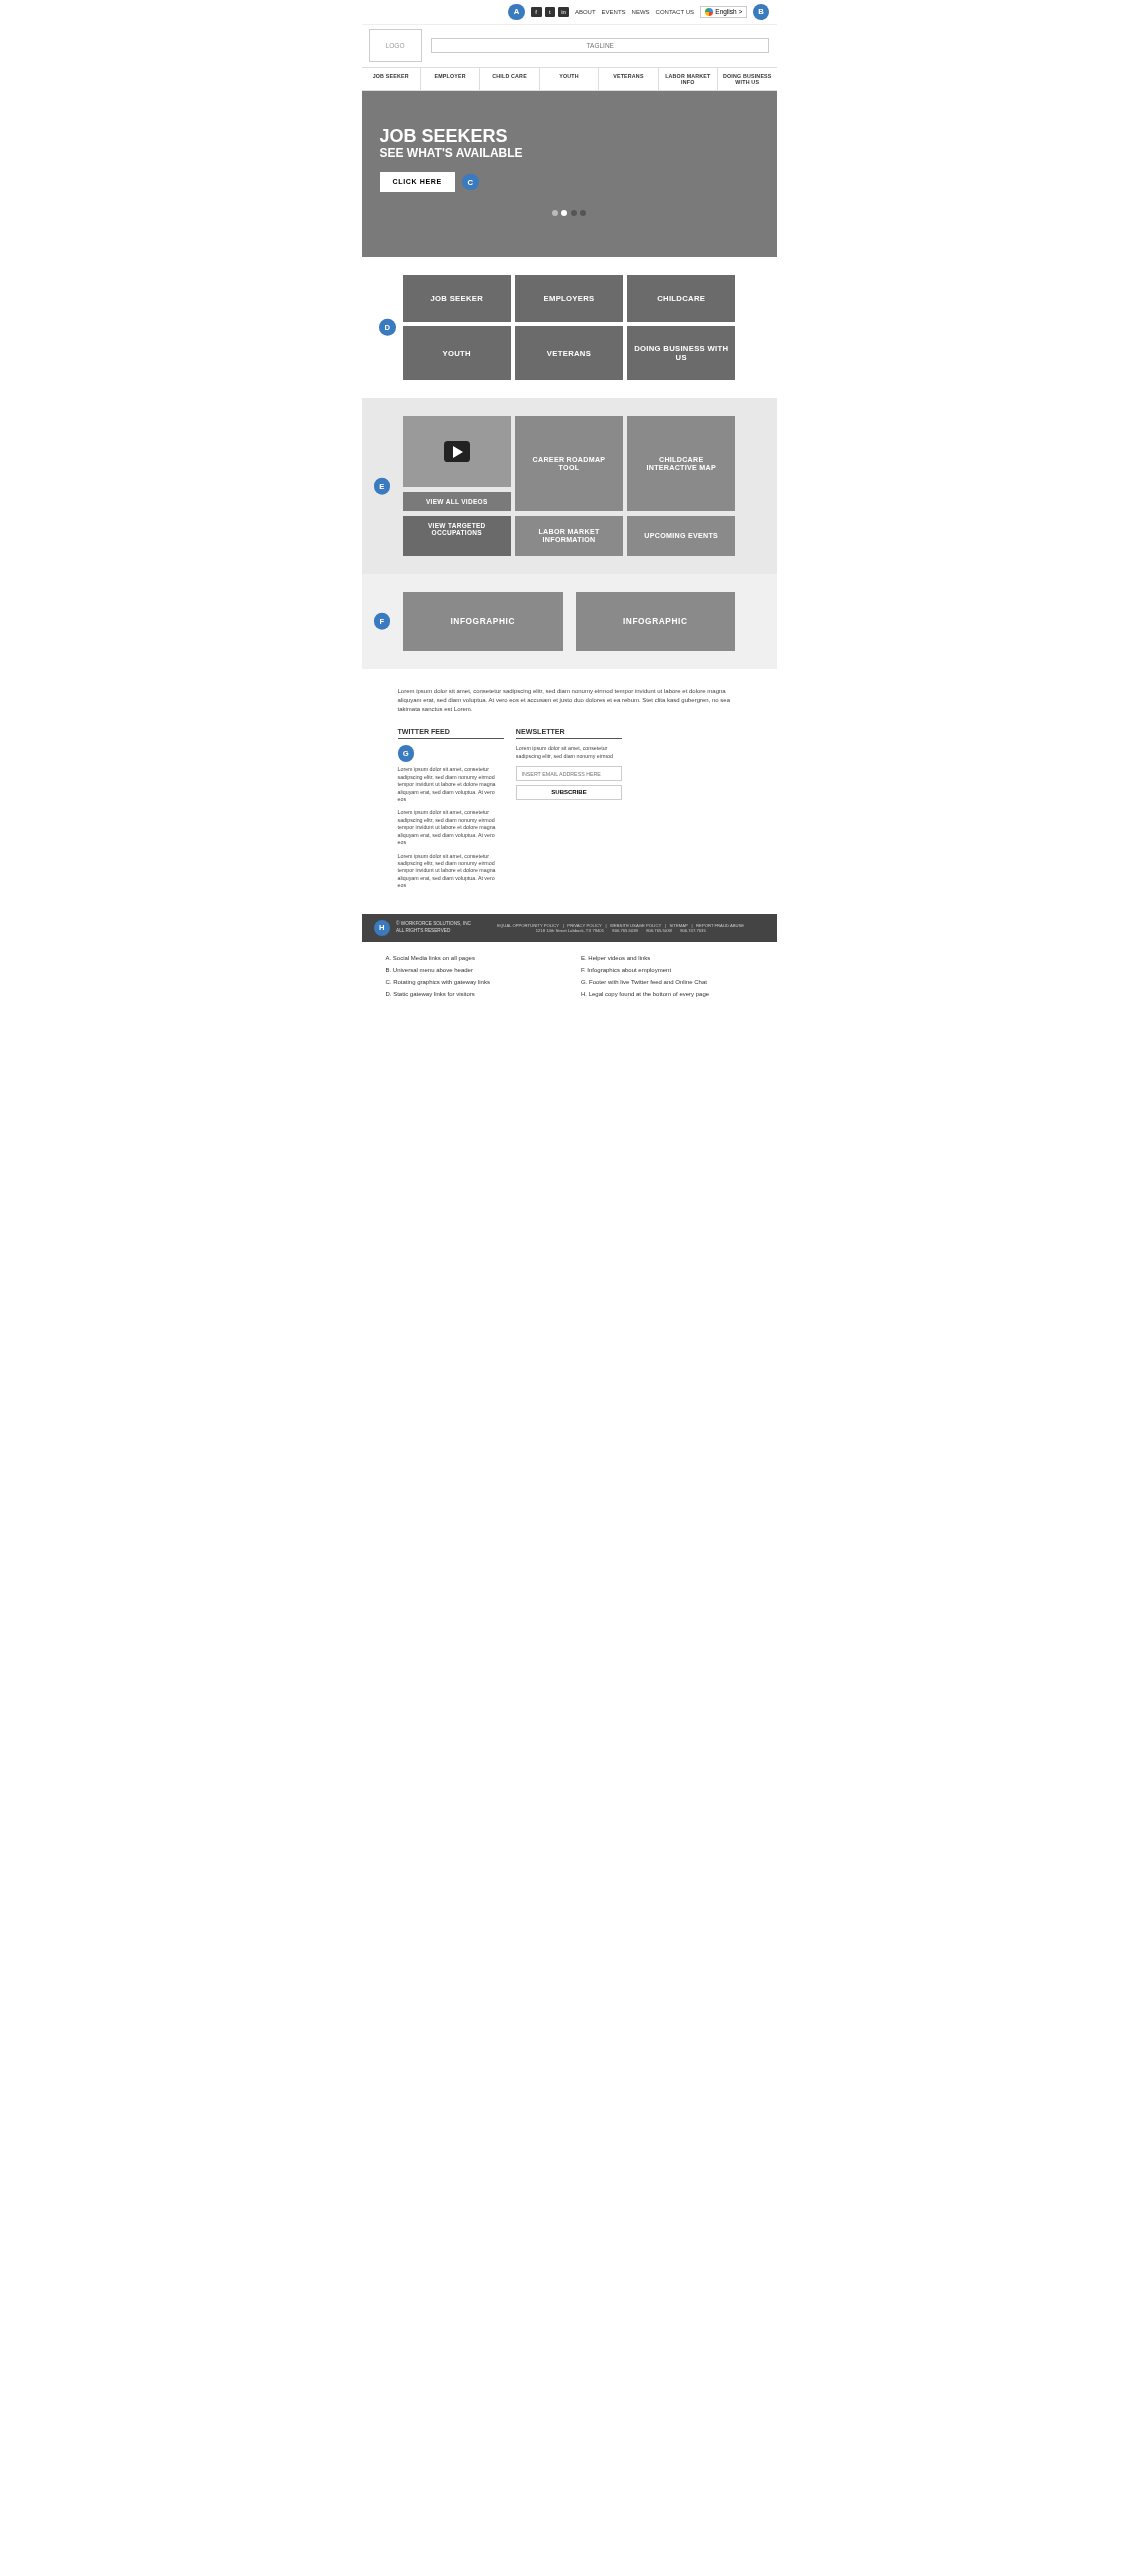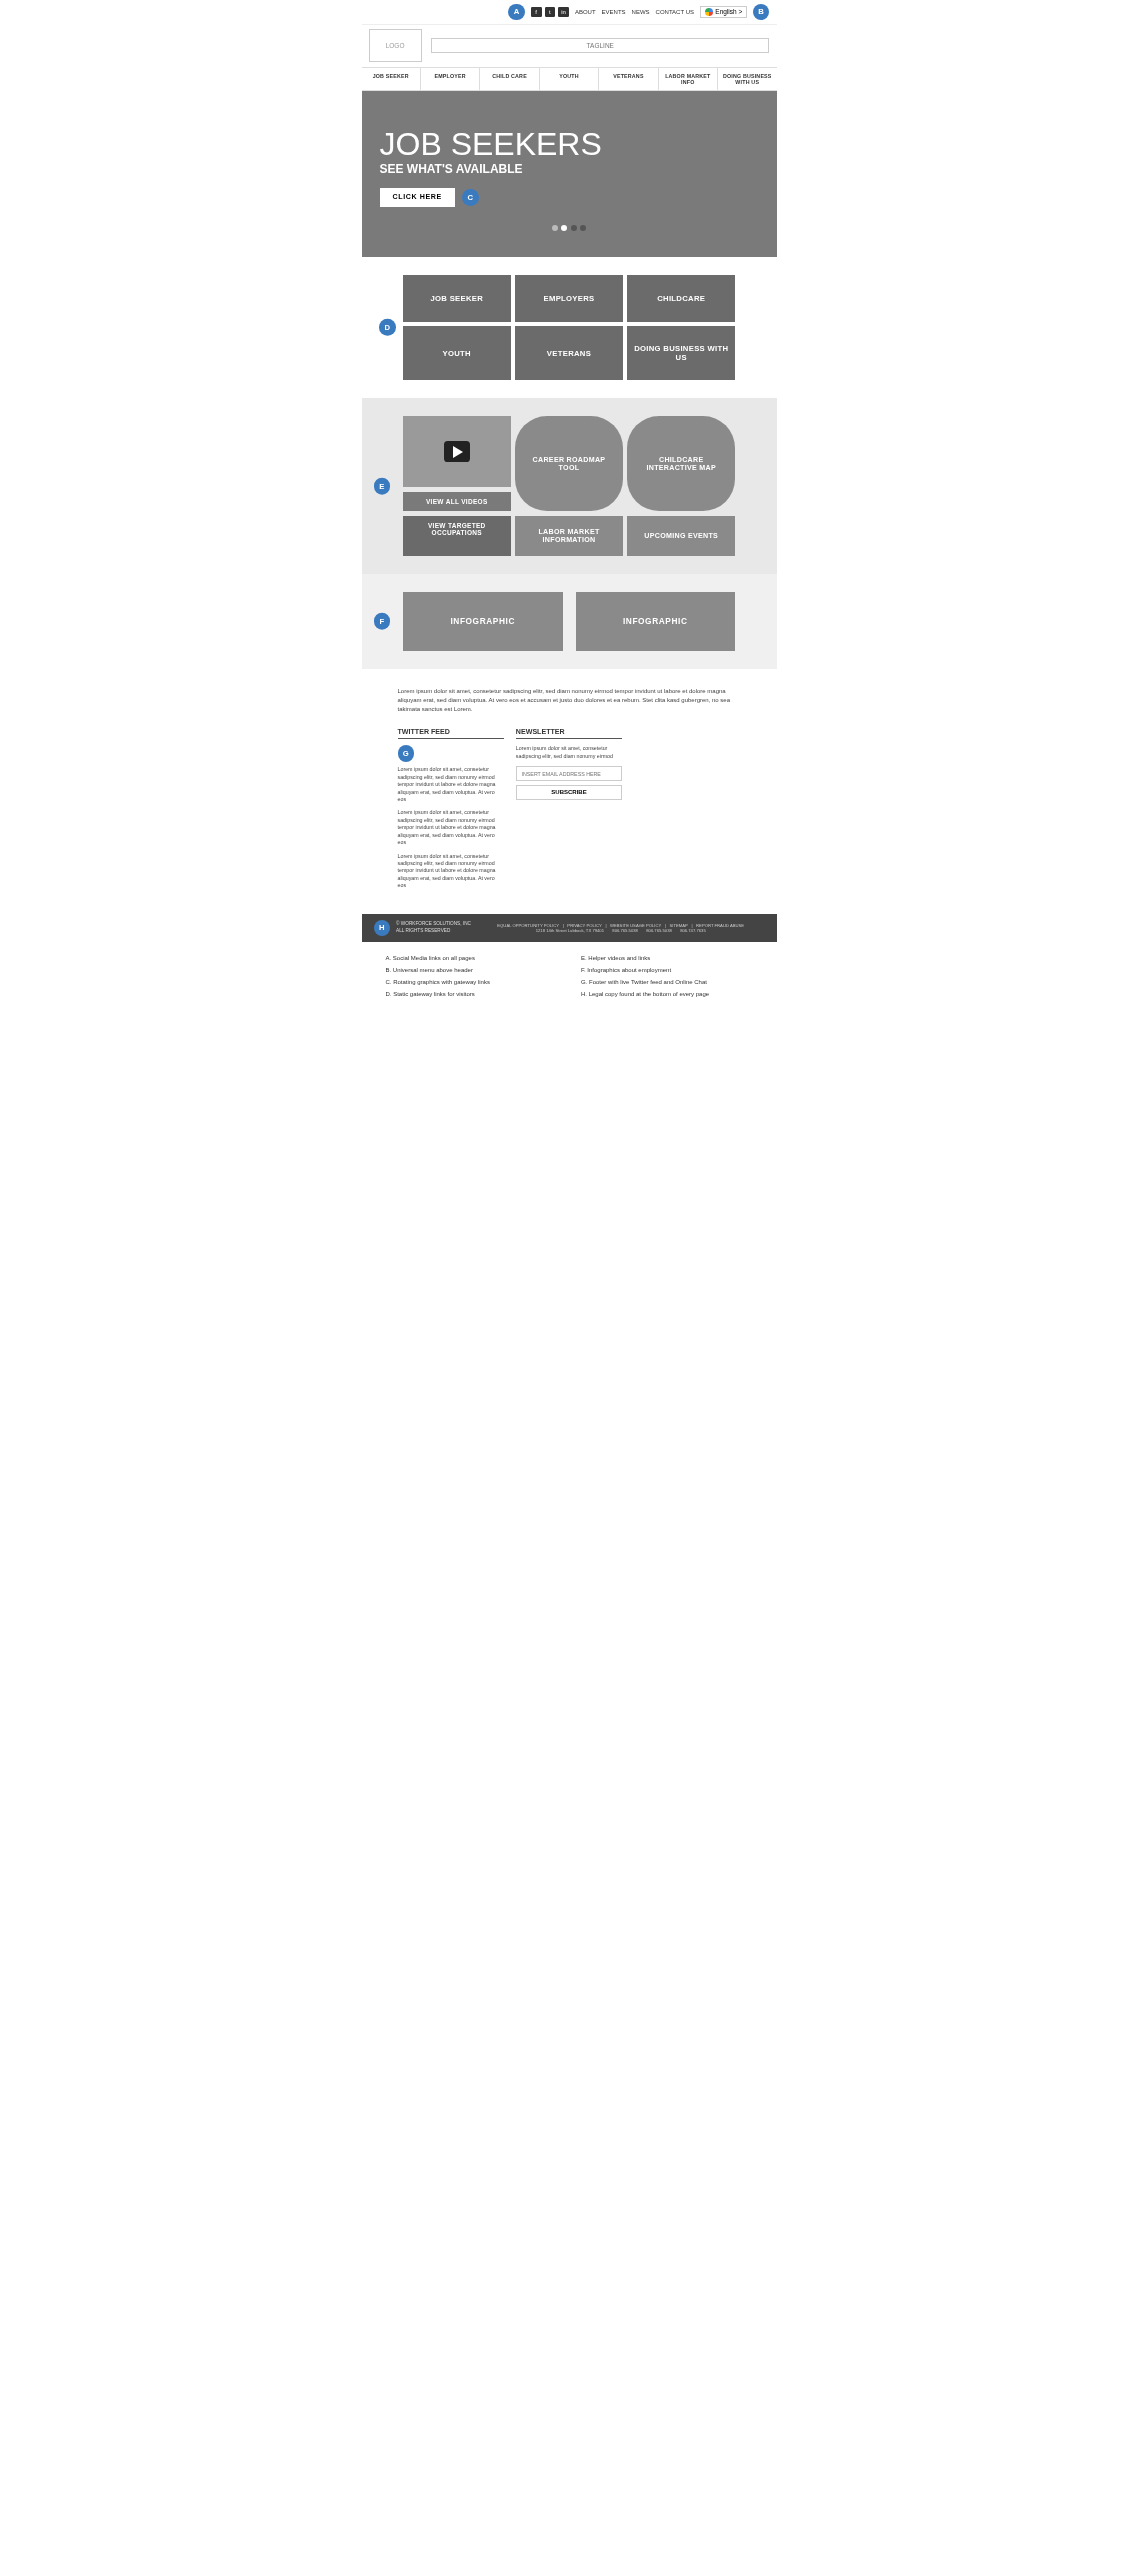--- a/index.html
+++ b/index.html
@@ -91,22 +91,22 @@
 
     
     .hero {
       background: #7a7a7a;
       padding: 36px 18px 24px 18px;
       position: relative;
       min-height: 166px;
     }
     .hero h1 {
       color: #fff;
-      font-size: 32px;
-      font-weight: 400;
+      font-size: 18px;
+      font-weight: 700;
       line-height: 1.1;
       text-transform: uppercase;
     }
     .hero h2 {
       color: #fff;
       font-size: 12px;
       font-weight: 700;
       text-transform: uppercase;
       margin-bottom: 12px;
     }
@@ -255,21 +255,20 @@
       font-weight: bold;
       text-transform: uppercase;
       text-align: center;
       padding: 12px 6px;
       cursor: pointer;
       letter-spacing: 0.3px;
       display: flex; align-items: center; justify-content: center;
     }
     .side-tile-tall {
       grid-row: 1 / 3;
-      border-radius: 32px;
     }
 
     
     .infographic-section {
       background: #f0f0f0;
       padding: 18px 12px;
       display: flex;
       justify-content: center;
       position: relative;
     }

